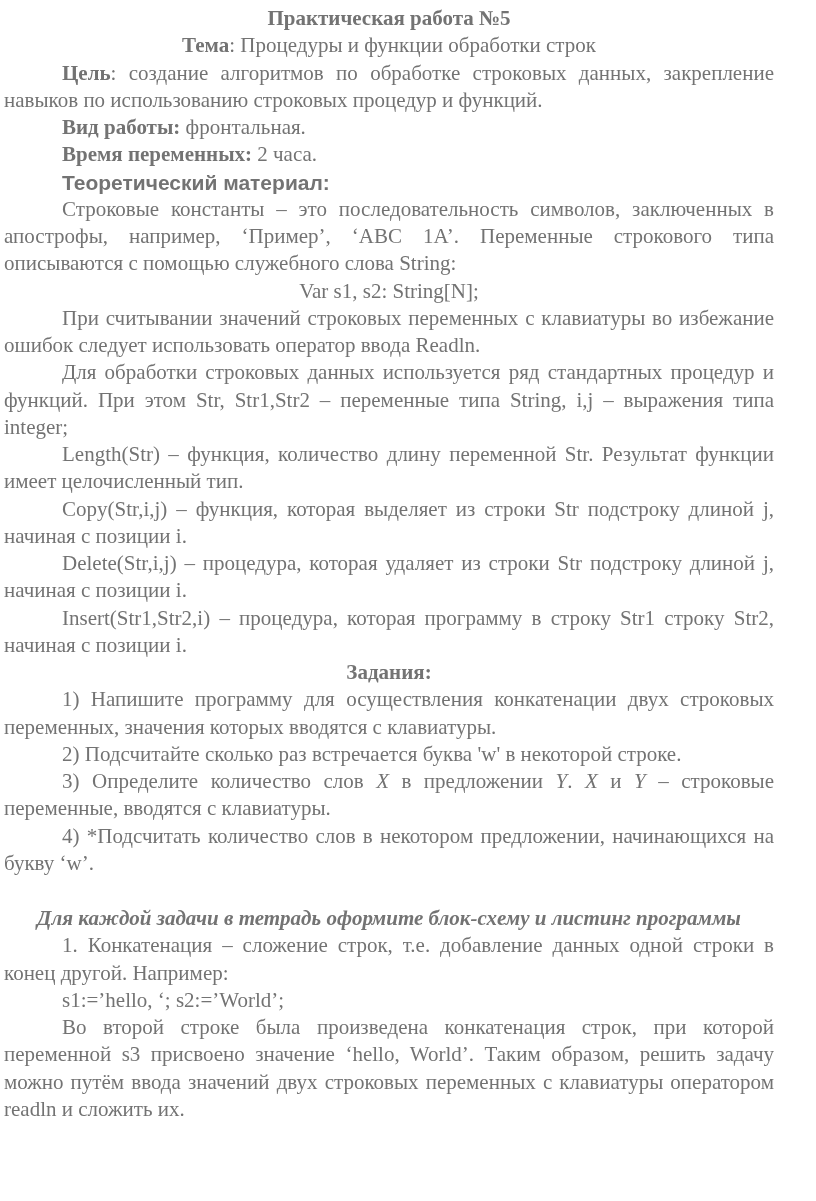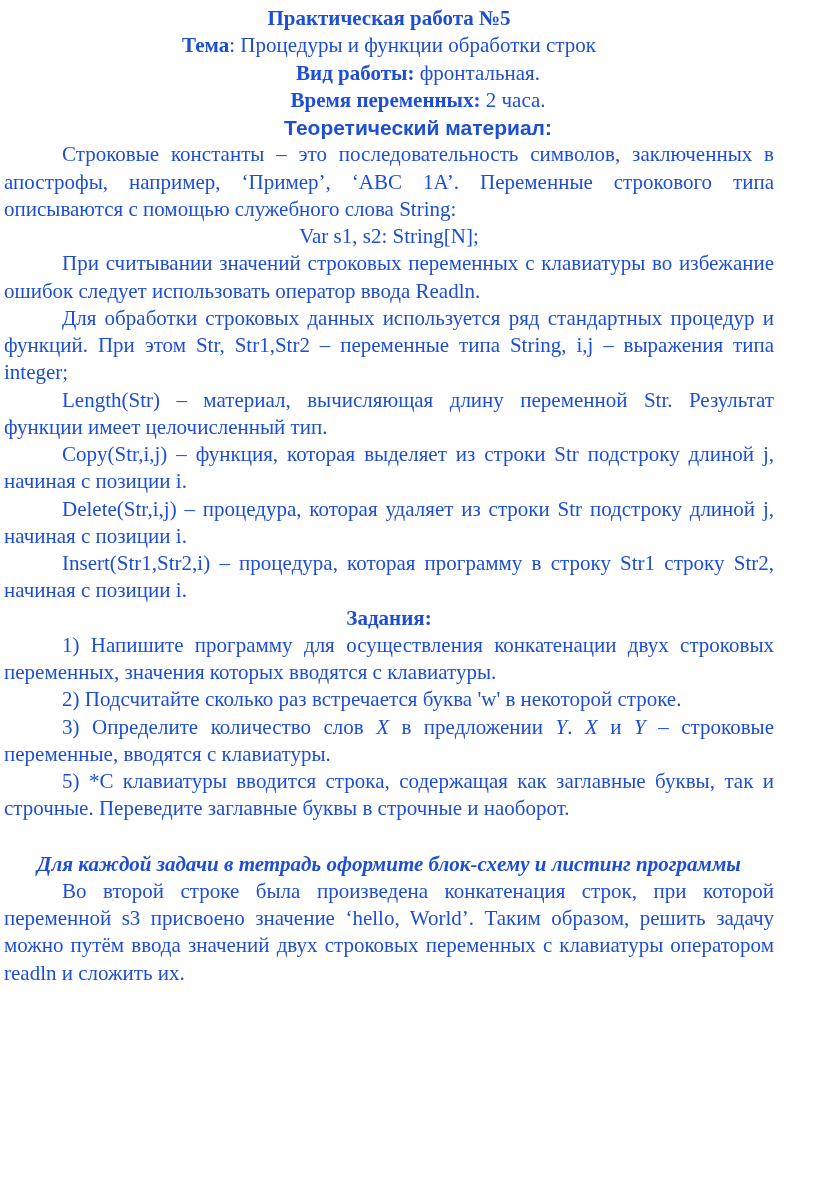--- a/index.html
+++ b/index.html
@@ -1,75 +1,78 @@
 <!DOCTYPE html>
 <html><head>
 <meta charset="utf-8">
 <style>
   html,body{margin:0;padding:0;background:#ffffff;}
   .page{
     width:794px;height:1201px;box-sizing:border-box;
     padding:5px 20px 0 4px;
     font-family:"Liberation Serif",serif;
-    font-size:21px;line-height:27.25px;color:#1d4ed8;
+    font-size:21px;line-height:27.25px;color:#737373;
     overflow:hidden;
   }
-  p{margin:0;text-align:center;}
+  p{margin:0;}
   .center{text-align:center;}
   .para{text-align:justify;text-indent:58px;}
   .line{text-indent:58px;}
   .bold{font-weight:bold;}
   .sans{font-family:"Liberation Sans",sans-serif;}
   .bi{font-weight:bold;font-style:italic;margin-top:28px;}
   b,i,span{white-space:pre-wrap;}
 </style>
 </head>
 <body>
 
 <div class="page">
 
   <p class="center bold">Практическая работа №5</p>
 
   <p class="center"><b>Тема</b><span>: Процедуры и функции обработки строк</span></p>
 
+  <p class="para"><b>Цель</b><span>: создание алгоритмов по обработке строковых данных, закрепление навыков по использованию строковых процедур и функций.</span></p>
 
   <p class="line"><b>Вид работы:</b><span> фронтальная.</span></p>
 
   <p class="line"><b>Время переменных:</b><span> 2 часа.</span></p>
 
   <p class="line sans bold">Теоретический материал:</p>
 
   <p class="para">Строковые константы – это последовательность символов, заключенных в апострофы, например, ‘Пример’, ‘АВС 1А’. Переменные строкового типа описываются с помощью служебного слова String:</p>
 
   <p class="center">Var s1, s2: String[N];</p>
 
   <p class="para">При считывании значений строковых переменных с клавиатуры во избежание ошибок следует использовать оператор ввода Readln.</p>
 
   <p class="para">Для обработки строковых данных используется ряд стандартных процедур и функций. При этом Str, Str1,Str2 – переменные типа String, i,j – выражения типа integer;</p>
 
-  <p class="para">Length(Str) – материал, вычисляющая длину переменной Str. Результат функции имеет целочисленный тип.</p>
+  <p class="para">Length(Str) – функция, количество длину переменной Str. Результат функции имеет целочисленный тип.</p>
 
   <p class="para">Copy(Str,i,j) – функция, которая выделяет из строки Str подстроку длиной j, начиная с позиции i.</p>
 
   <p class="para">Delete(Str,i,j) – процедура, которая удаляет из строки Str подстроку длиной j, начиная с позиции i.</p>
 
   <p class="para">Insert(Str1,Str2,i) – процедура, которая программу в строку Str1 строку Str2, начиная с позиции i.</p>
 
   <p class="center bold">Задания:</p>
 
   <p class="para">1) Напишите программу для осуществления конкатенации двух строковых переменных, значения которых вводятся с клавиатуры.</p>
 
   <p class="para">2) Подсчитайте сколько раз встречается буква 'w' в некоторой строке.</p>
 
   <p class="para"><span>3) Определите количество слов </span><i>X</i><span> в предложении </span><i>Y</i><span>. </span><i>X</i><span> и </span><i>Y</i><span> – строковые переменные, вводятся с клавиатуры.</span></p>
 
+  <p class="para">4) *Подсчитать количество слов в некотором предложении, начинающихся на букву ‘w’.</p>
 
-  <p class="para">5) *С клавиатуры вводится строка, содержащая как заглавные буквы, так и строчные. Переведите заглавные буквы в строчные и наоборот.</p>
 
 
   <p class="center bi">Для каждой задачи в тетрадь оформите блок-схему и листинг программы</p>
 
+  <p class="para">1. Конкатенация – сложение строк, т.е. добавление данных одной строки в конец другой. Например:</p>
 
+  <p class="line">s1:=’hello, ‘; s2:=’World’;</p>
 
 
   <p class="para">Во второй строке была произведена конкатенация строк, при которой переменной s3 присвоено значение ‘hello, World’. Таким образом, решить задачу можно путём ввода значений двух строковых переменных с клавиатуры оператором readln и сложить их.</p>
 
 </div>
 
 </body></html>

